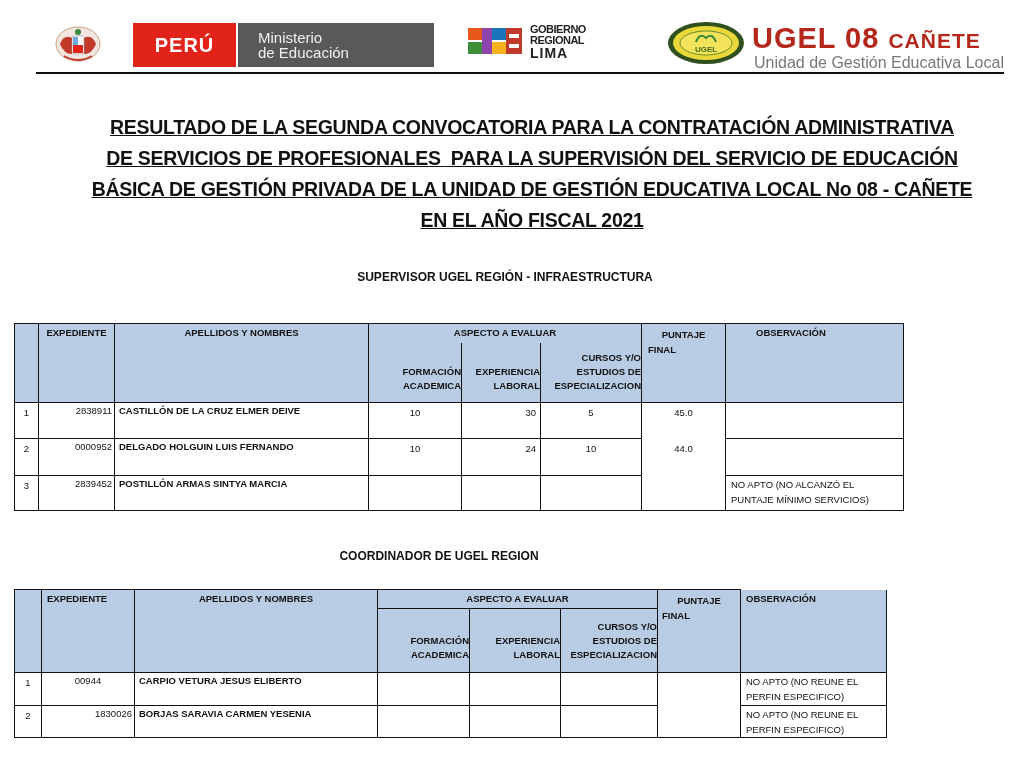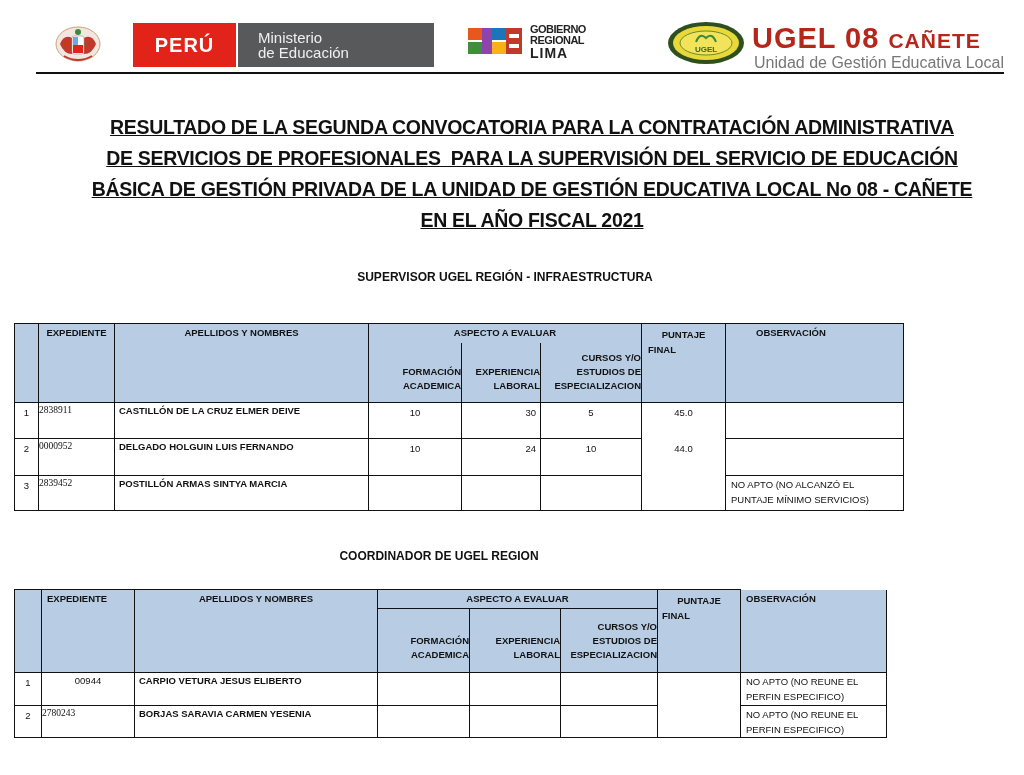--- a/index.html
+++ b/index.html
@@ -29,21 +29,21 @@
   
   table.grid { position: absolute; border-collapse: collapse; font-size: 9.5px; table-layout: fixed; }
   table.grid td, table.grid th { border: 1px solid #111; padding: 0; vertical-align: top; }
   table.grid th { background: #b8cce4; font-weight: bold; font-size: 9.5px; }
   .t1 { left: 14px; top: 323px; width: 889px; }
   .t2 { left: 14px; top: 589px; width: 872px; }
   .hc { text-align: center; padding-top: 3px !important; }
   .hl { text-align: left; padding: 3px 0 0 5px !important; }
   .hsub { text-align: right; vertical-align: middle !important; line-height: 14px; }
   .num { text-align: center; padding-top: 4px !important; }
-  .exp { text-align: left; padding: 2px 2px 0 0 !important; font-family: Liberation Serif, serif; }
+  .exp { text-align: right; padding: 2px 2px 0 0 !important; }
   .exp-c { text-align: center; padding: 2px 0 0 0 !important; }
   .name { text-align: left; padding: 2px 0 0 4px !important; white-space: nowrap; font-weight: bold; }
   .val-c { text-align: center; padding-top: 4px !important; }
   .val-r { text-align: right; padding: 4px 4px 0 0 !important; }
   .obs { text-align: left; padding: 1px 0 0 5px !important; line-height: 15px; }
   .noborder-top th { border-top: none; }
 </style>
 </head>
 <body>
 
@@ -234,21 +234,21 @@
     <td class="val-c"></td>
     <td class="val-c"></td>
     <td class="val-c" rowspan="2"></td>
     <td class="obs">
       <div>NO APTO (NO REUNE EL</div>
       <div>PERFIN ESPECIFICO)</div>
     </td>
   </tr>
   <tr style="height:32px">
     <td class="num">2</td>
-    <td class="exp">2780243</td>
+    <td class="exp">1830026</td>
     <td class="name">BORJAS SARAVIA CARMEN YESENIA</td>
     <td class="val-c"></td>
     <td class="val-c"></td>
     <td class="val-c"></td>
     <td class="obs">
       <div>NO APTO (NO REUNE EL</div>
       <div>PERFIN ESPECIFICO)</div>
     </td>
   </tr>
 </tbody>

